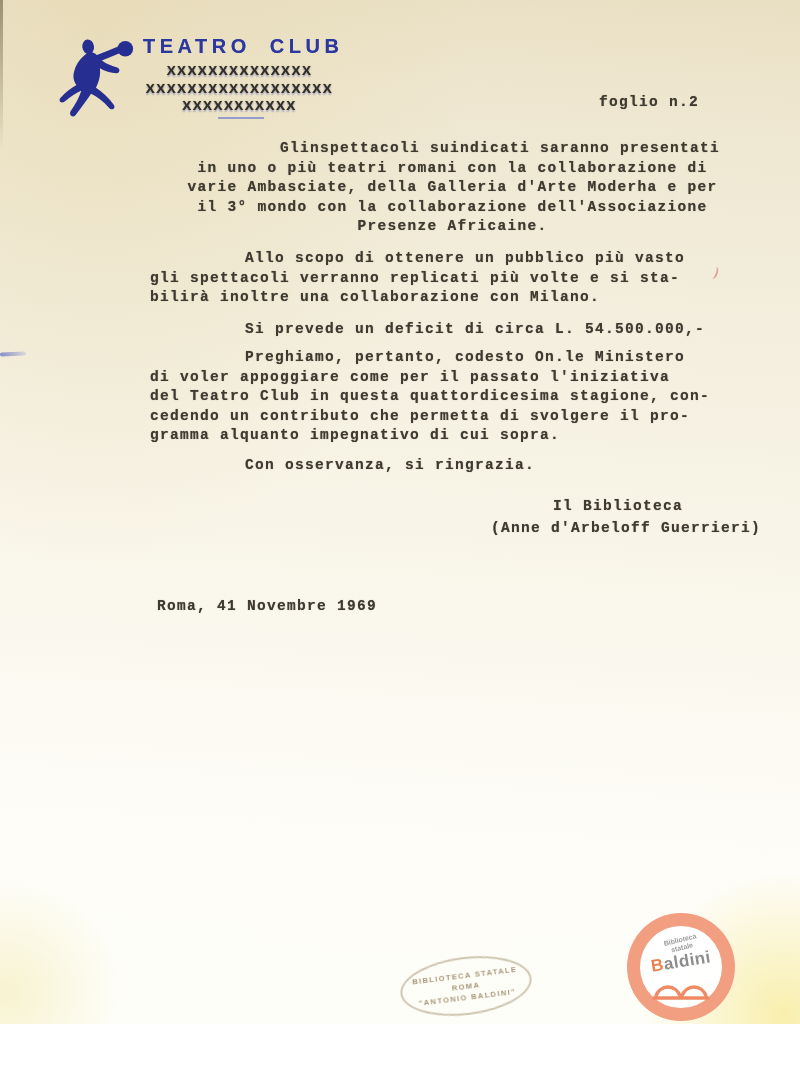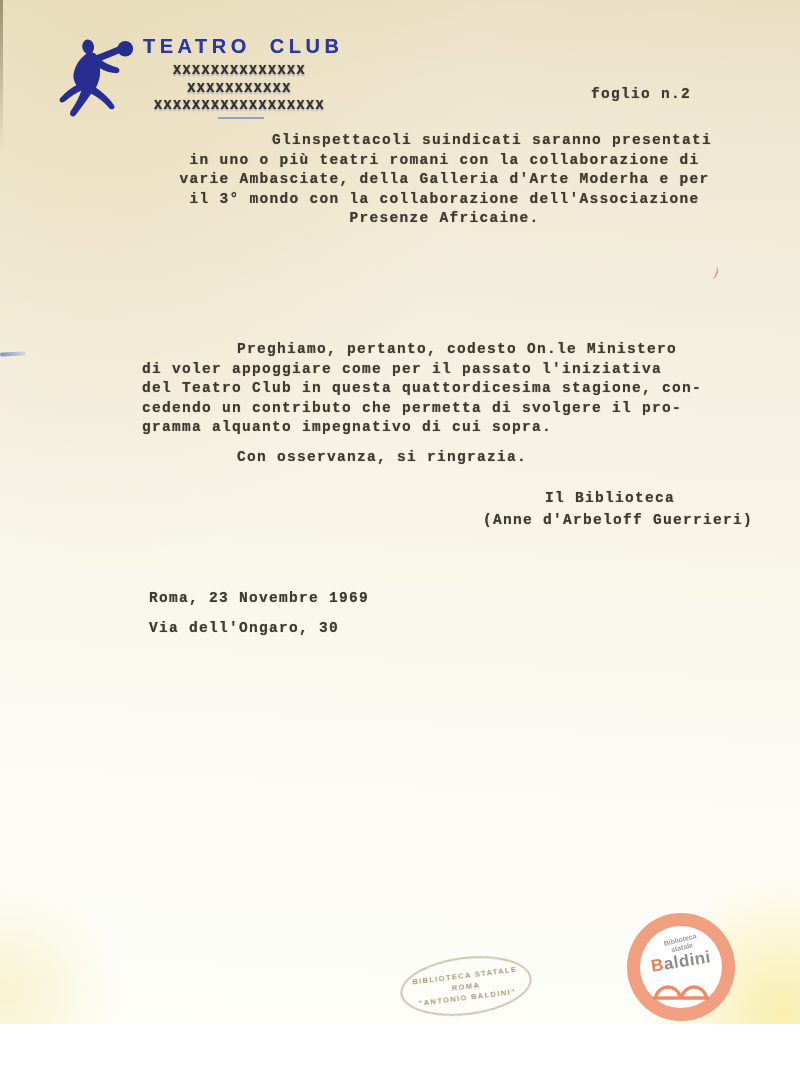--- a/index.html
+++ b/index.html
@@ -10,34 +10,34 @@
       radial-gradient(circle at 1% 97%, rgba(246,240,198,0.8), rgba(246,240,198,0) 9%),
       radial-gradient(ellipse at 12% 3%, rgba(228,213,168,0.45), rgba(228,213,168,0) 38%),
       linear-gradient(183deg,#e9dfc3 0%,#eee6cf 10%,#f3eedd 30%,#f9f6ea 55%,#fdfcf6 78%,#fefef9 100%);
     font-family:"Liberation Mono", monospace;
   }
   .edge-left{position:absolute;left:0;top:0;width:3px;height:150px;
     background:linear-gradient(to bottom, rgba(92,80,52,0.55), rgba(92,80,52,0));}
   .tw{
     position:absolute;font-family:"Liberation Mono", monospace;
     font-size:14.5px;line-height:19.5px;letter-spacing:1.3px;
-    color:rgba(60,54,45,0.94);font-weight:700;white-space:pre-line;margin:0;
+    color:rgba(60,54,45,0.94);font-weight:700;white-space:pre-line;margin:8px;
     text-shadow:0 0 0.8px rgba(63,58,51,0.7);
   }
   .body-par{left:142px;width:605px;}
   .indent{text-indent:95px;}
   .brand{
     position:absolute;left:143px;top:35px;
     font-family:"Liberation Sans", sans-serif;font-weight:700;
     font-size:20px;letter-spacing:4.5px;word-spacing:9px;
     color:#2c38a0;text-shadow:0 0 0.6px rgba(44,56,160,0.6);
   }
   .redacted{
     position:absolute;left:122px;top:62px;width:235px;text-align:center;
-    font-family:Liberation Mono, monospace;font-weight:700;
+    font-family:Liberation Sans, sans-serif;font-weight:700;
     font-size:13.5px;line-height:17.5px;letter-spacing:1.4px;
     color:rgba(48,44,36,0.92);
     text-shadow:0 0 0.9px rgba(40,36,30,0.8), 0 1.5px 1.5px rgba(62,80,190,0.38);
   }
   .blue-underline{position:absolute;left:218px;top:117px;width:46px;height:2px;
     background:rgba(80,100,205,0.55);}
   .pen-blue{position:absolute;left:0;top:352px;width:26px;height:4px;
     background:linear-gradient(to right, rgba(88,102,198,0.7), rgba(88,102,198,0.15));
     border-radius:2px;transform:rotate(-2deg);}
   .pen-red{position:absolute;left:710px;top:266px;width:6px;height:13px;
@@ -77,44 +77,47 @@
       <circle cx="75" cy="13" r="8"></circle>
       <path d="M37 17 C30 21 25 28 23 35 C21 41 22 46 25 50 C20 53 13 58 9 63 C6 66 9 70 13 67 C19 62 25 58 30 56 C28 62 24 70 19 77 C17 81 21 84 24 81 C30 73 36 65 40 59 C46 62 53 67 58 73 C61 77 66 74 63 70 C58 63 51 57 45 53 C48 47 50 40 49 33 C54 36 60 38 66 38 C70 38 70 33 66 32 C59 30 52 27 48 22 C45 18 41 15 37 17 Z"></path>
       <path d="M44 24 C52 21 62 17 69 14" stroke="#272e91" stroke-width="7" stroke-linecap="round" fill="none"></path>
     </g>
   </svg>
 
   <div class="brand">TEATRO CLUB</div>
 
   <div class="redacted">
     <div>XXXXXXXXXXXXXX</div>
+    <div>XXXXXXXXXXXXXXXXXX</div>
     <div>XXXXXXXXXXX</div>
-    <div>XXXXXXXXXXXXXXXXXX</div>
   </div>
   <div class="blue-underline"></div>
 
   <div class="tw" style="left:591px;top:85px;">foglio n.2</div>
 
   <p class="tw body-par indent" style="top:131px;text-align:center;">Glinspettacoli suindicati saranno presentati
 in uno o più teatri romani con la collaborazione di
 varie Ambasciate, della Galleria d'Arte Moderha e per
 il 3° mondo con la collaborazione dell'Associazione
 Presenze Africaine.</p>
+  <p class="tw body-par indent" style="top:241px;">Allo scopo di ottenere un pubblico più vasto
+gli spettacoli verranno replicati più volte e si sta-
+bilirà inoltre una collaborazione con Milano.</p>
+  <p class="tw body-par indent" style="top:312px;">Si prevede un deficit di circa L. 54.500.000,-</p>
   <p class="tw body-par indent" style="top:448px;">Con osservanza, si ringrazia.</p>
   <p class="tw body-par indent" style="top:340px;">Preghiamo, pertanto, codesto On.le Ministero
 di voler appoggiare come per il passato l'iniziativa
 del Teatro Club in questa quattordicesima stagione, con-
 cedendo un contributo che permetta di svolgere il pro-
 gramma alquanto impegnativo di cui sopra.</p>
 
   <div class="tw" style="left:545px;top:489px;">Il Biblioteca</div>
   <div class="tw" style="left:483px;top:511px;text-align:right;">(Anne d'Arbeloff Guerrieri)</div>
 
-  <div class="tw" style="left:149px;top:589px;">Roma, 23 Novembre 1969</div>
-  <div class="tw" style="left:149px;top:619px;">Via dell'Ongaro, 30</div>
+  <div class="tw" style="left:149px;top:589px;">Roma, 41 Novembre 1969</div>
 
   <div class="pen-blue"></div>
   <div class="pen-red"></div>
 
   <div class="stamp">
     <div>BIBLIOTECA STATALE</div>
     <div>ROMA</div>
     <div>"ANTONIO BALDINI"</div>
   </div>
 

